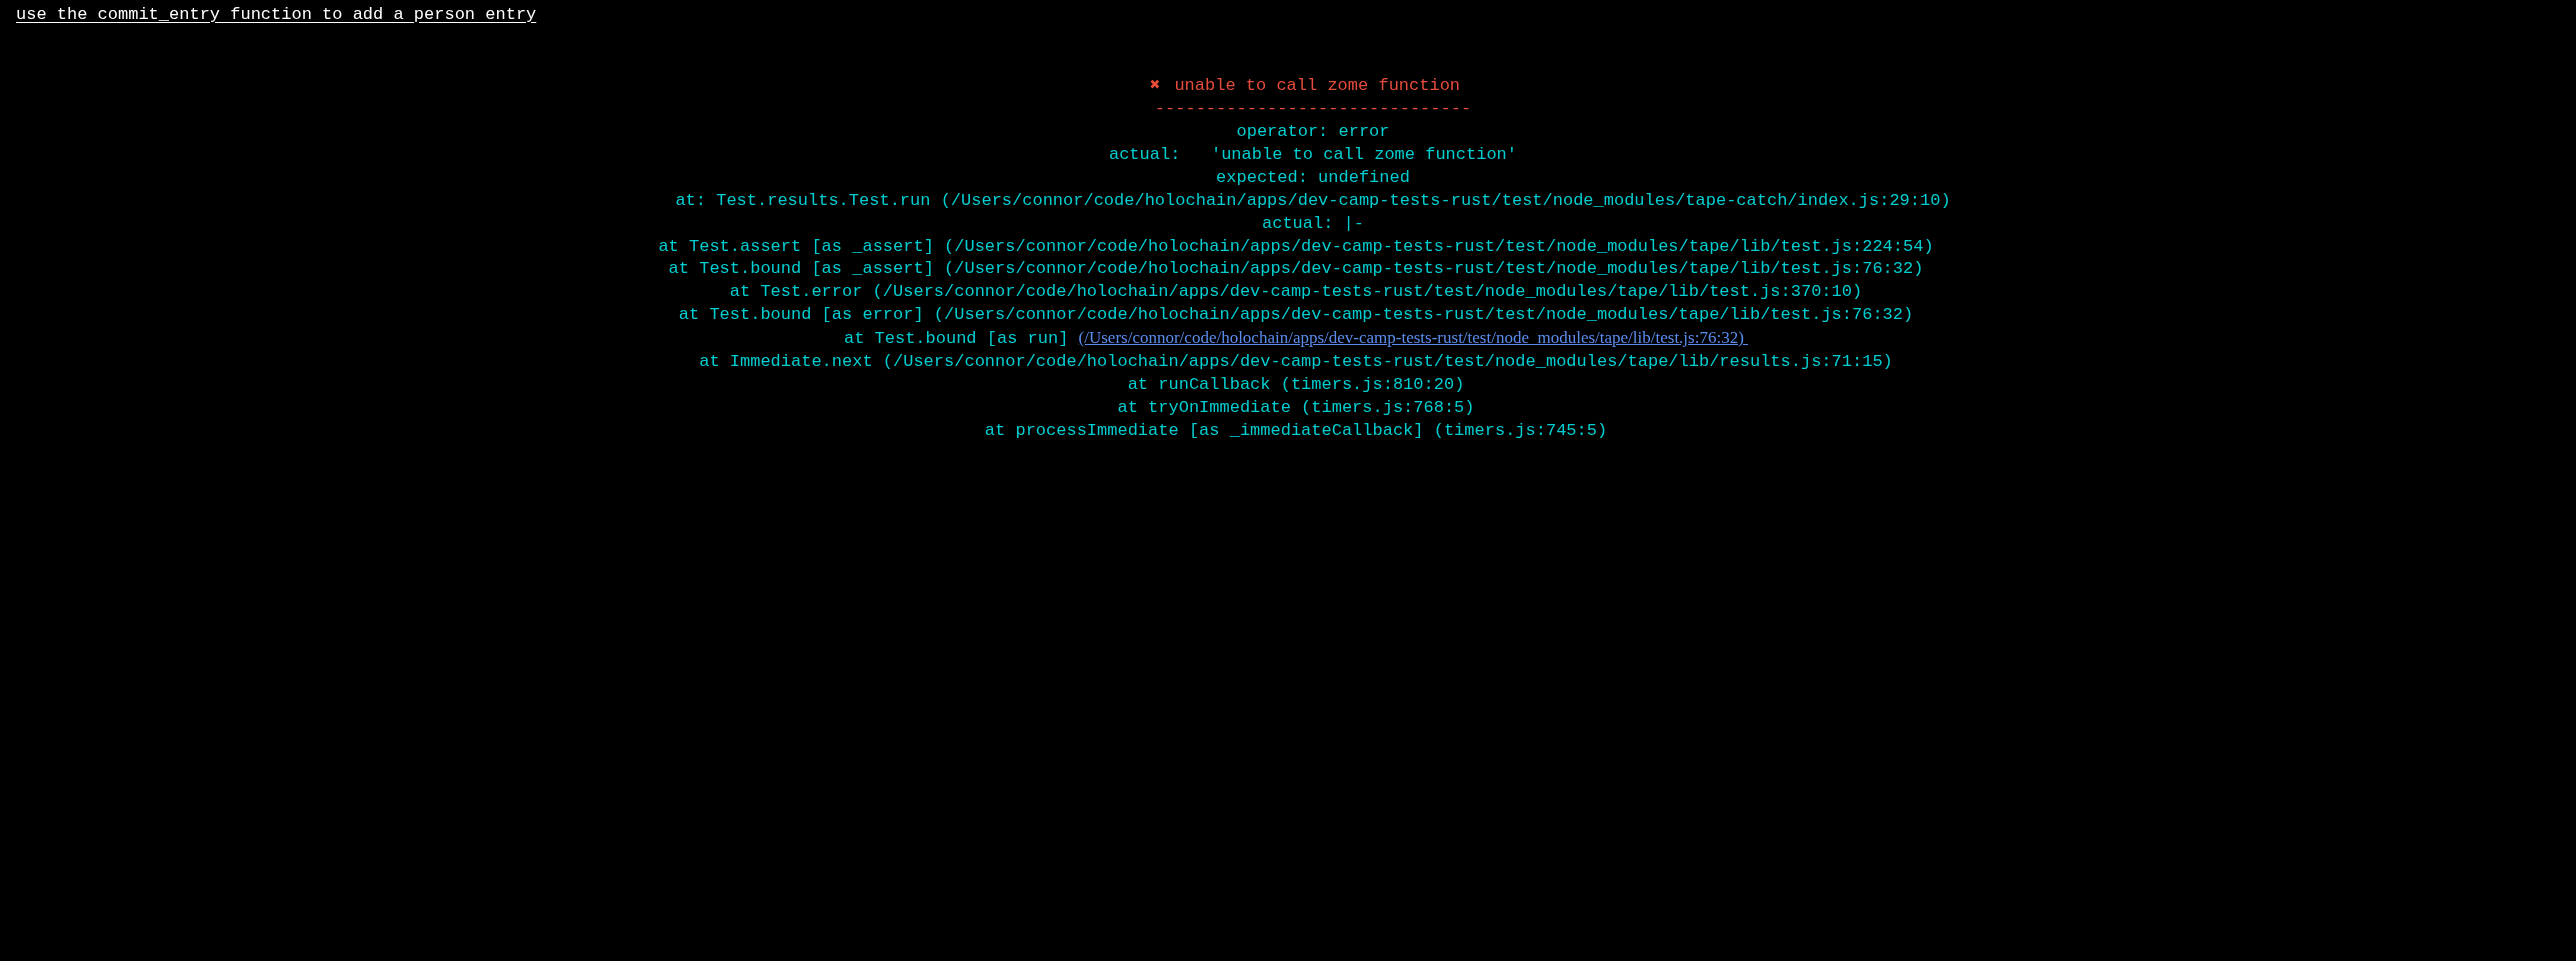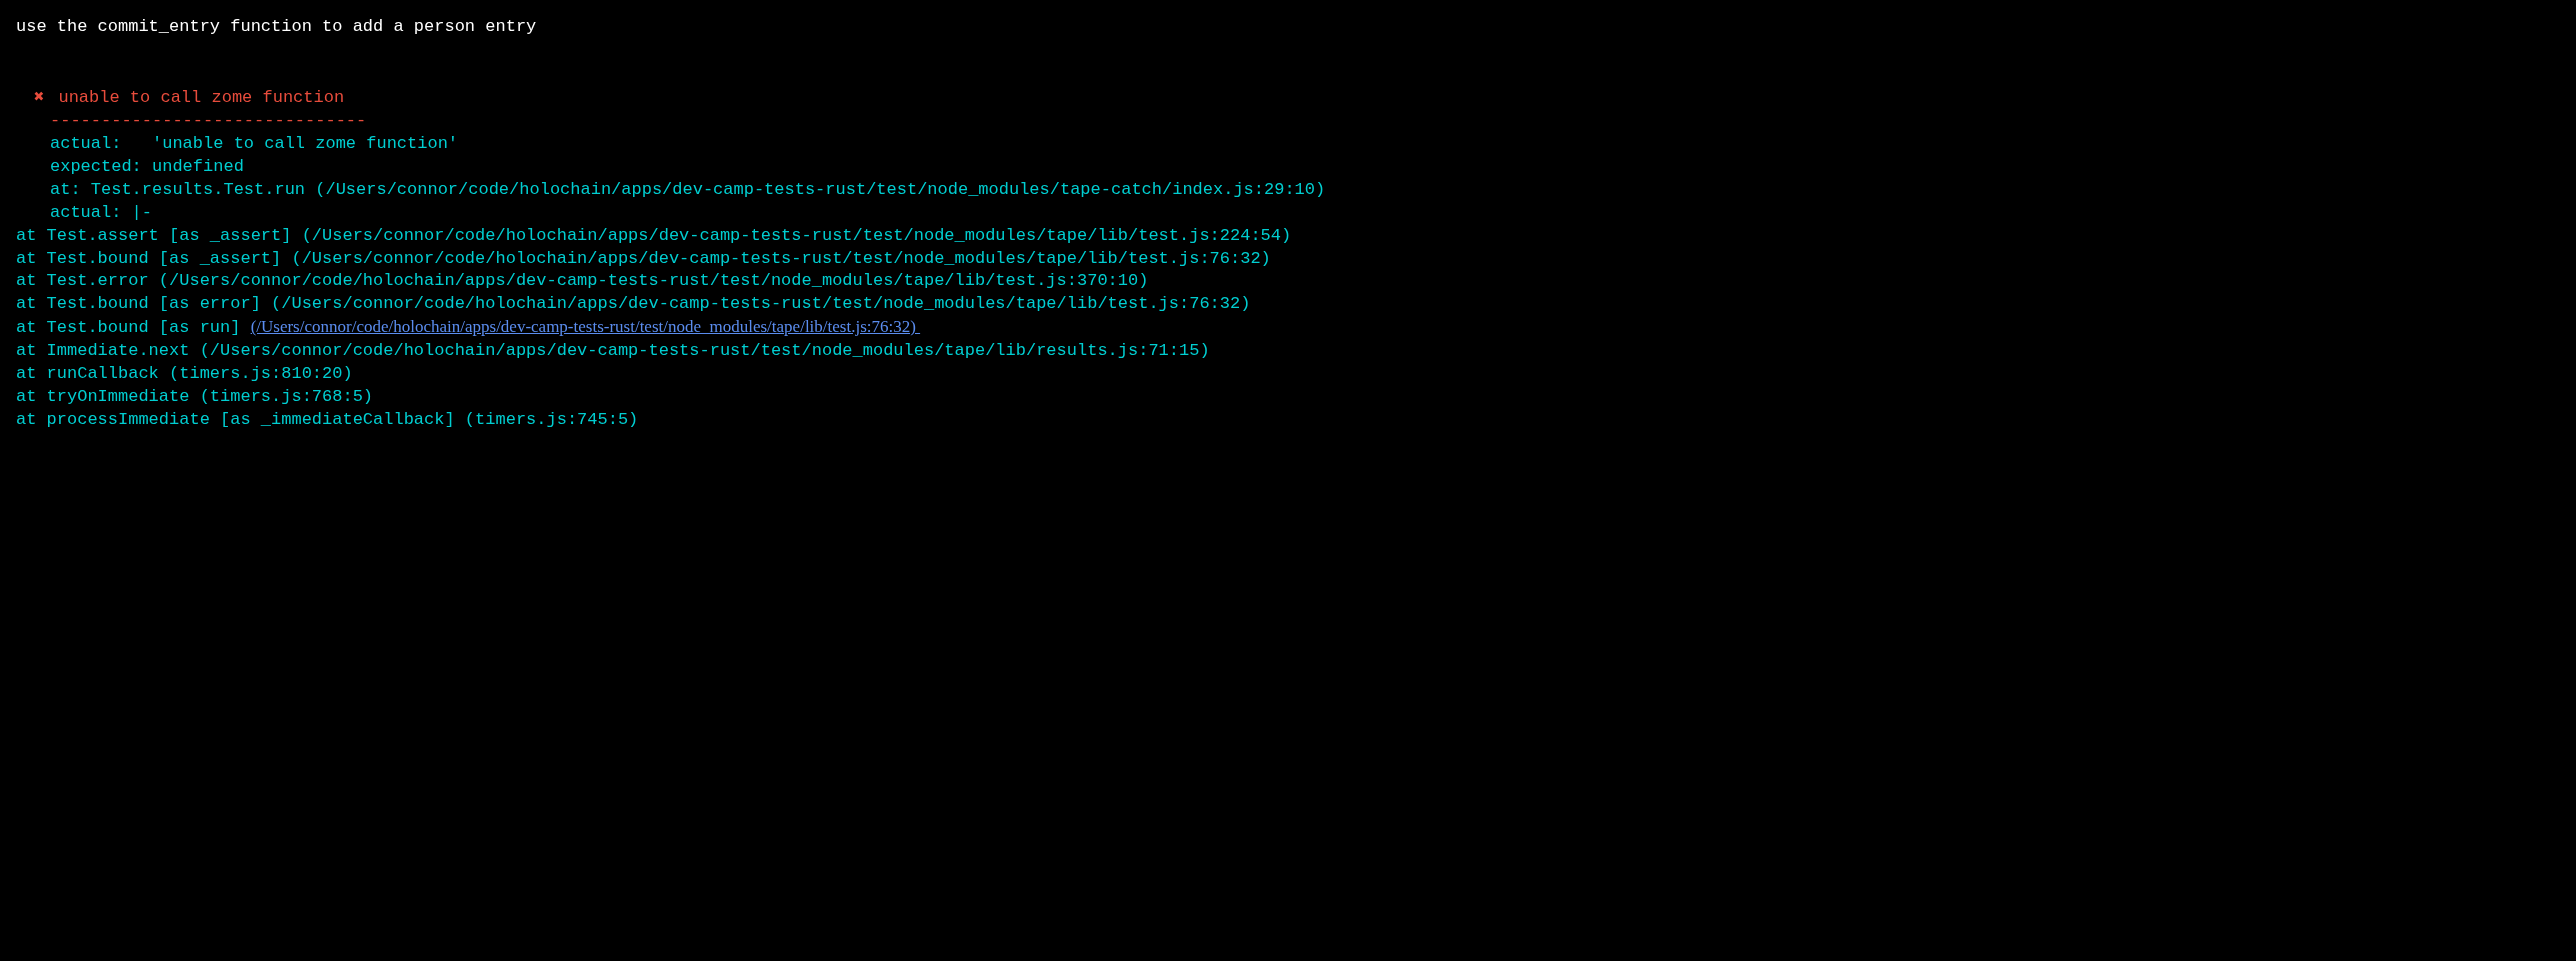--- a/index.html
+++ b/index.html
@@ -12,28 +12,30 @@
       font-family: 'Courier New', 'Consolas', monospace;
       font-size: 17px;
       line-height: 1.35;
       padding: 0;
       color: #ffffff;
       width: 2576px;
       min-height: 961px;
     }
     .test-title {
       color: #ffffff;
+      text-decoration: underline;
       text-underline-offset: 3.2px;
       padding-left: 16px;
-      padding-top: 16px;
+      padding-top: 4px;
       padding-bottom: 4px;
     }
     .error-section {
       margin-top: 44px;
       padding-left: 16px;
+      text-align: center;
     }
     .error-header {
       color: #e74c3c;
       padding-left: 18px;
     }
     .error-header .x-icon {
       font-weight: bold;
       margin-right: 4px;
     }
     .error-divider {
@@ -73,20 +75,21 @@
 </div>
 
 <div class="error-section">
   <div class="error-header">
     <span class="x-icon">✖</span>
     <span>unable to call zome function</span>
   </div>
   <div class="error-divider">-------------------------------</div>
 
   <div class="details-block">
+    <div class="details-line">operator: error</div>
     <div class="details-line">actual:   'unable to call zome function'</div>
     <div class="details-line">expected: undefined</div>
     <div class="details-line">at: Test.results.Test.run (/Users/connor/code/holochain/apps/dev-camp-tests-rust/test/node_modules/tape-catch/index.js:29:10)</div>
     <div class="details-line">actual: |-</div>
   </div>
 
   <div class="stack-block">
     <div class="stack-line">at Test.assert [as _assert] (/Users/connor/code/holochain/apps/dev-camp-tests-rust/test/node_modules/tape/lib/test.js:224:54)</div>
     <div class="stack-line">at Test.bound [as _assert] (/Users/connor/code/holochain/apps/dev-camp-tests-rust/test/node_modules/tape/lib/test.js:76:32)</div>
     <div class="stack-line">at Test.error (/Users/connor/code/holochain/apps/dev-camp-tests-rust/test/node_modules/tape/lib/test.js:370:10)</div>

